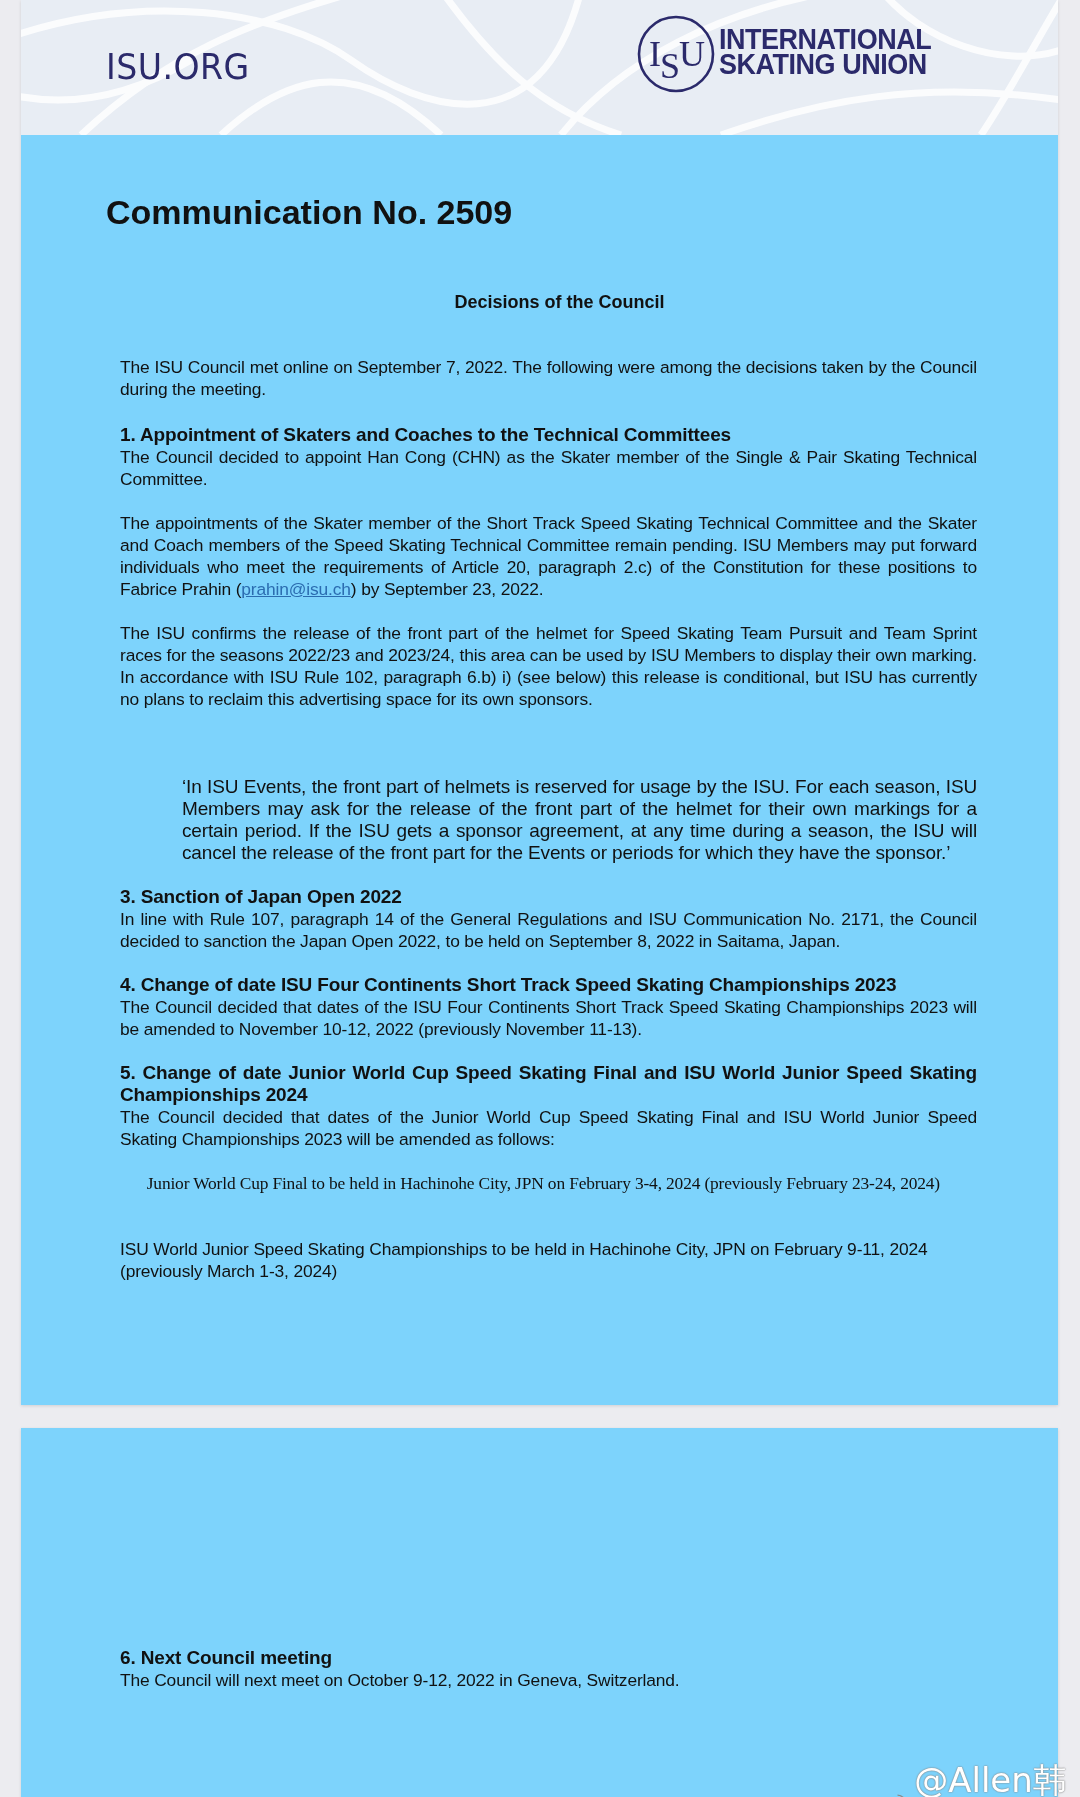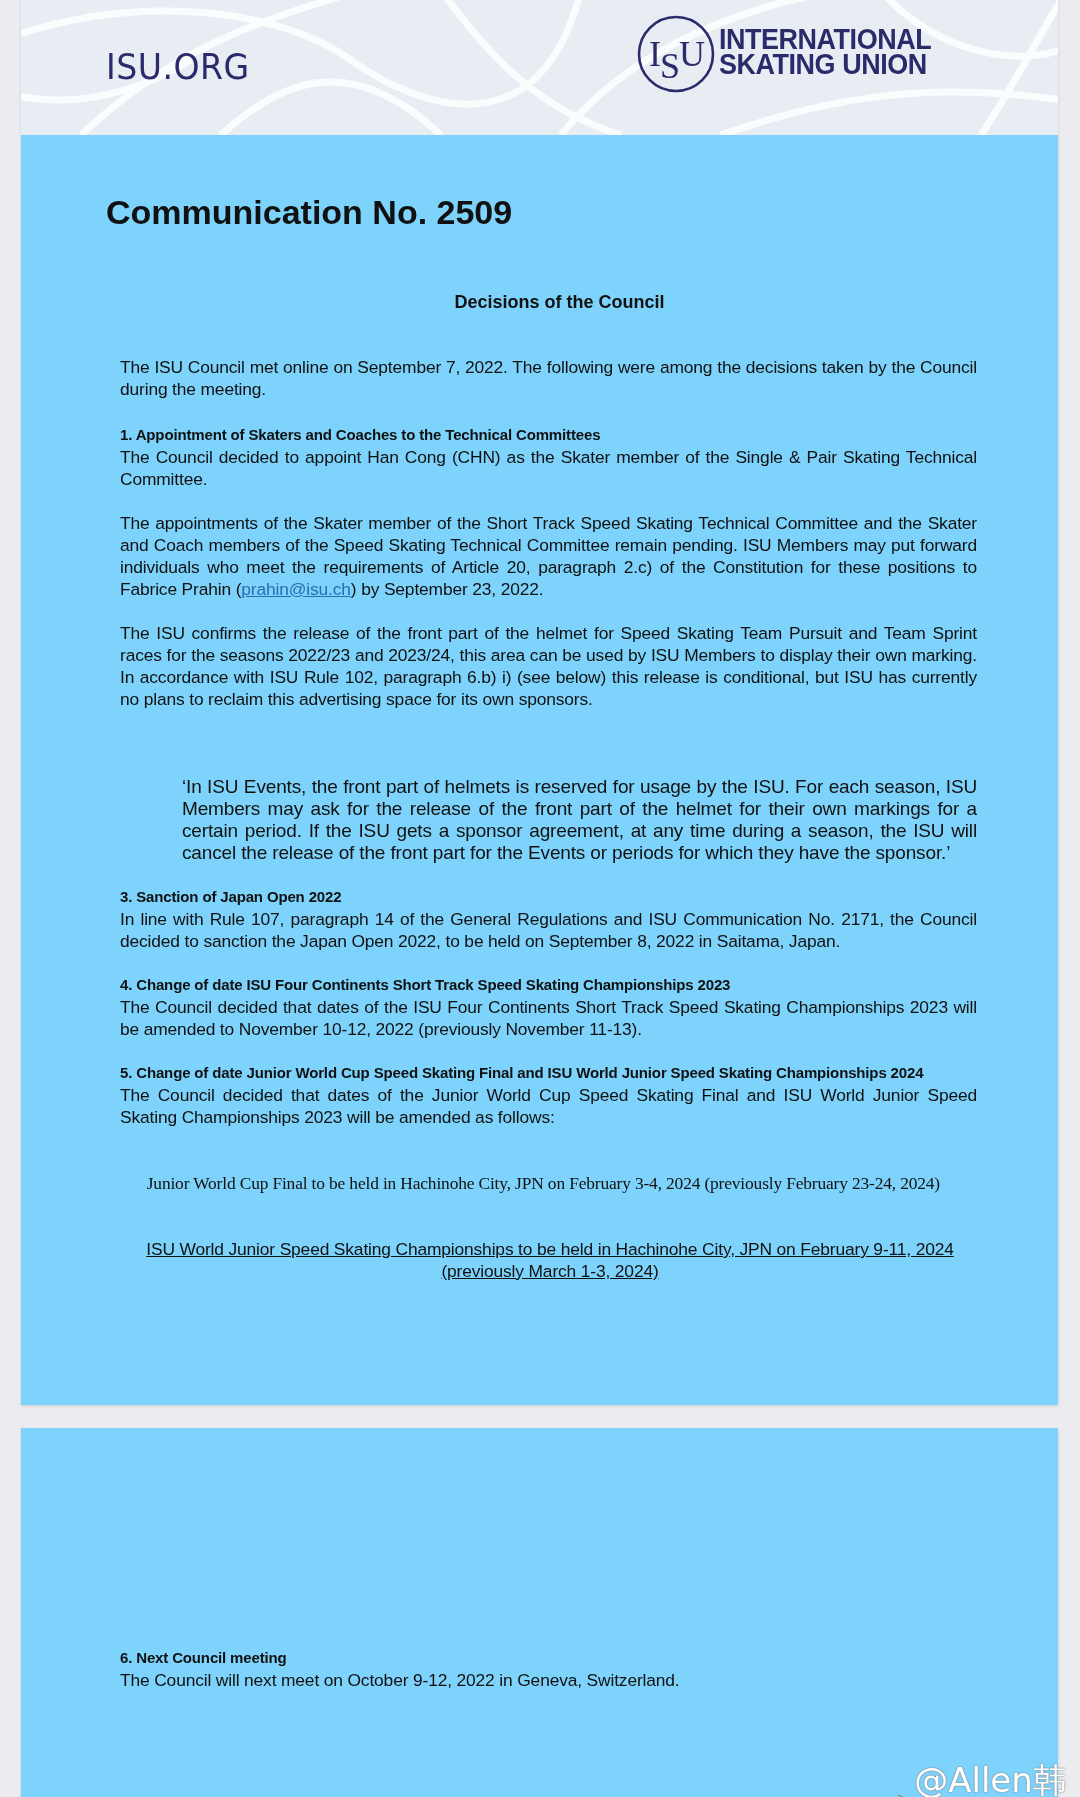--- a/index.html
+++ b/index.html
@@ -43,21 +43,21 @@
     font-size: 34px; font-weight: bold; margin: 0; line-height: 40px;
   }
   .doc-subtitle {
     position: absolute; left: 0; width: 1037px; top: 292px; text-align: center;
     font-size: 18px; font-weight: bold; margin: 0; padding-left: 40px; box-sizing: border-box;
   }
   .body-text {
     font-size: 17.4px; line-height: 22px; margin: 0; text-align: justify;
     letter-spacing: -0.15px;
   }
-  .heading { font-weight: bold; font-size: 15px; line-height: 22px; margin: 0; text-align: justify; letter-spacing: -0.15px;}
+  .heading { font-weight: bold; font-size: 19px; line-height: 22px; margin: 0; text-align: justify; letter-spacing: -0.15px;}
   .quote {
     margin: 0 0 0 62px; font-size: 19px; line-height: 22px; text-align: justify;
     letter-spacing: -0.15px;
   }
   .link { color: #2b6cb0; text-decoration: underline; }
   .block { position: absolute; left: 99px; width: 857px; }
 
   .watermark {
     position: absolute; left: 878px; top: 1758px;
     font-size: 34px; color: #ffffff;
@@ -133,21 +133,21 @@
   </div>
 
   <div class="block" style="top:1062px;">
     <p class="heading">5. Change of date Junior World Cup Speed Skating Final and ISU World Junior Speed Skating Championships 2024</p>
     <p class="body-text">The Council decided that dates of the Junior World Cup Speed Skating Final and ISU World Junior Speed Skating Championships 2023 will be amended as follows:</p>
   </div>
   <div class="block" style="top:1172px; width:820px;">
     <p class="body-text" style="text-align:right;font-family:Liberation Serif, serif;">Junior World Cup Final to be held in Hachinohe City, JPN on February 3-4, 2024 (previously February 23-24, 2024)</p>
   </div>
   <div class="block" style="top:1238px; width:860px;">
-    <p class="body-text" style="text-align:center;text-decoration:underline;">ISU World Junior Speed Skating Championships to be held in Hachinohe City, JPN on February 9-11, 2024 (previously March 1-3, 2024)</p>
+    <p class="body-text" style="text-align:left;">ISU World Junior Speed Skating Championships to be held in Hachinohe City, JPN on February 9-11, 2024 (previously March 1-3, 2024)</p>
   </div>
 </div>
 
 <div class="page" id="page2">
   <div class="block" style="top:219px;">
     <p class="heading">6. Next Council meeting</p>
     <p class="body-text">The Council will next meet on October 9-12, 2022 in Geneva, Switzerland.</p>
   </div>
 </div>
 

